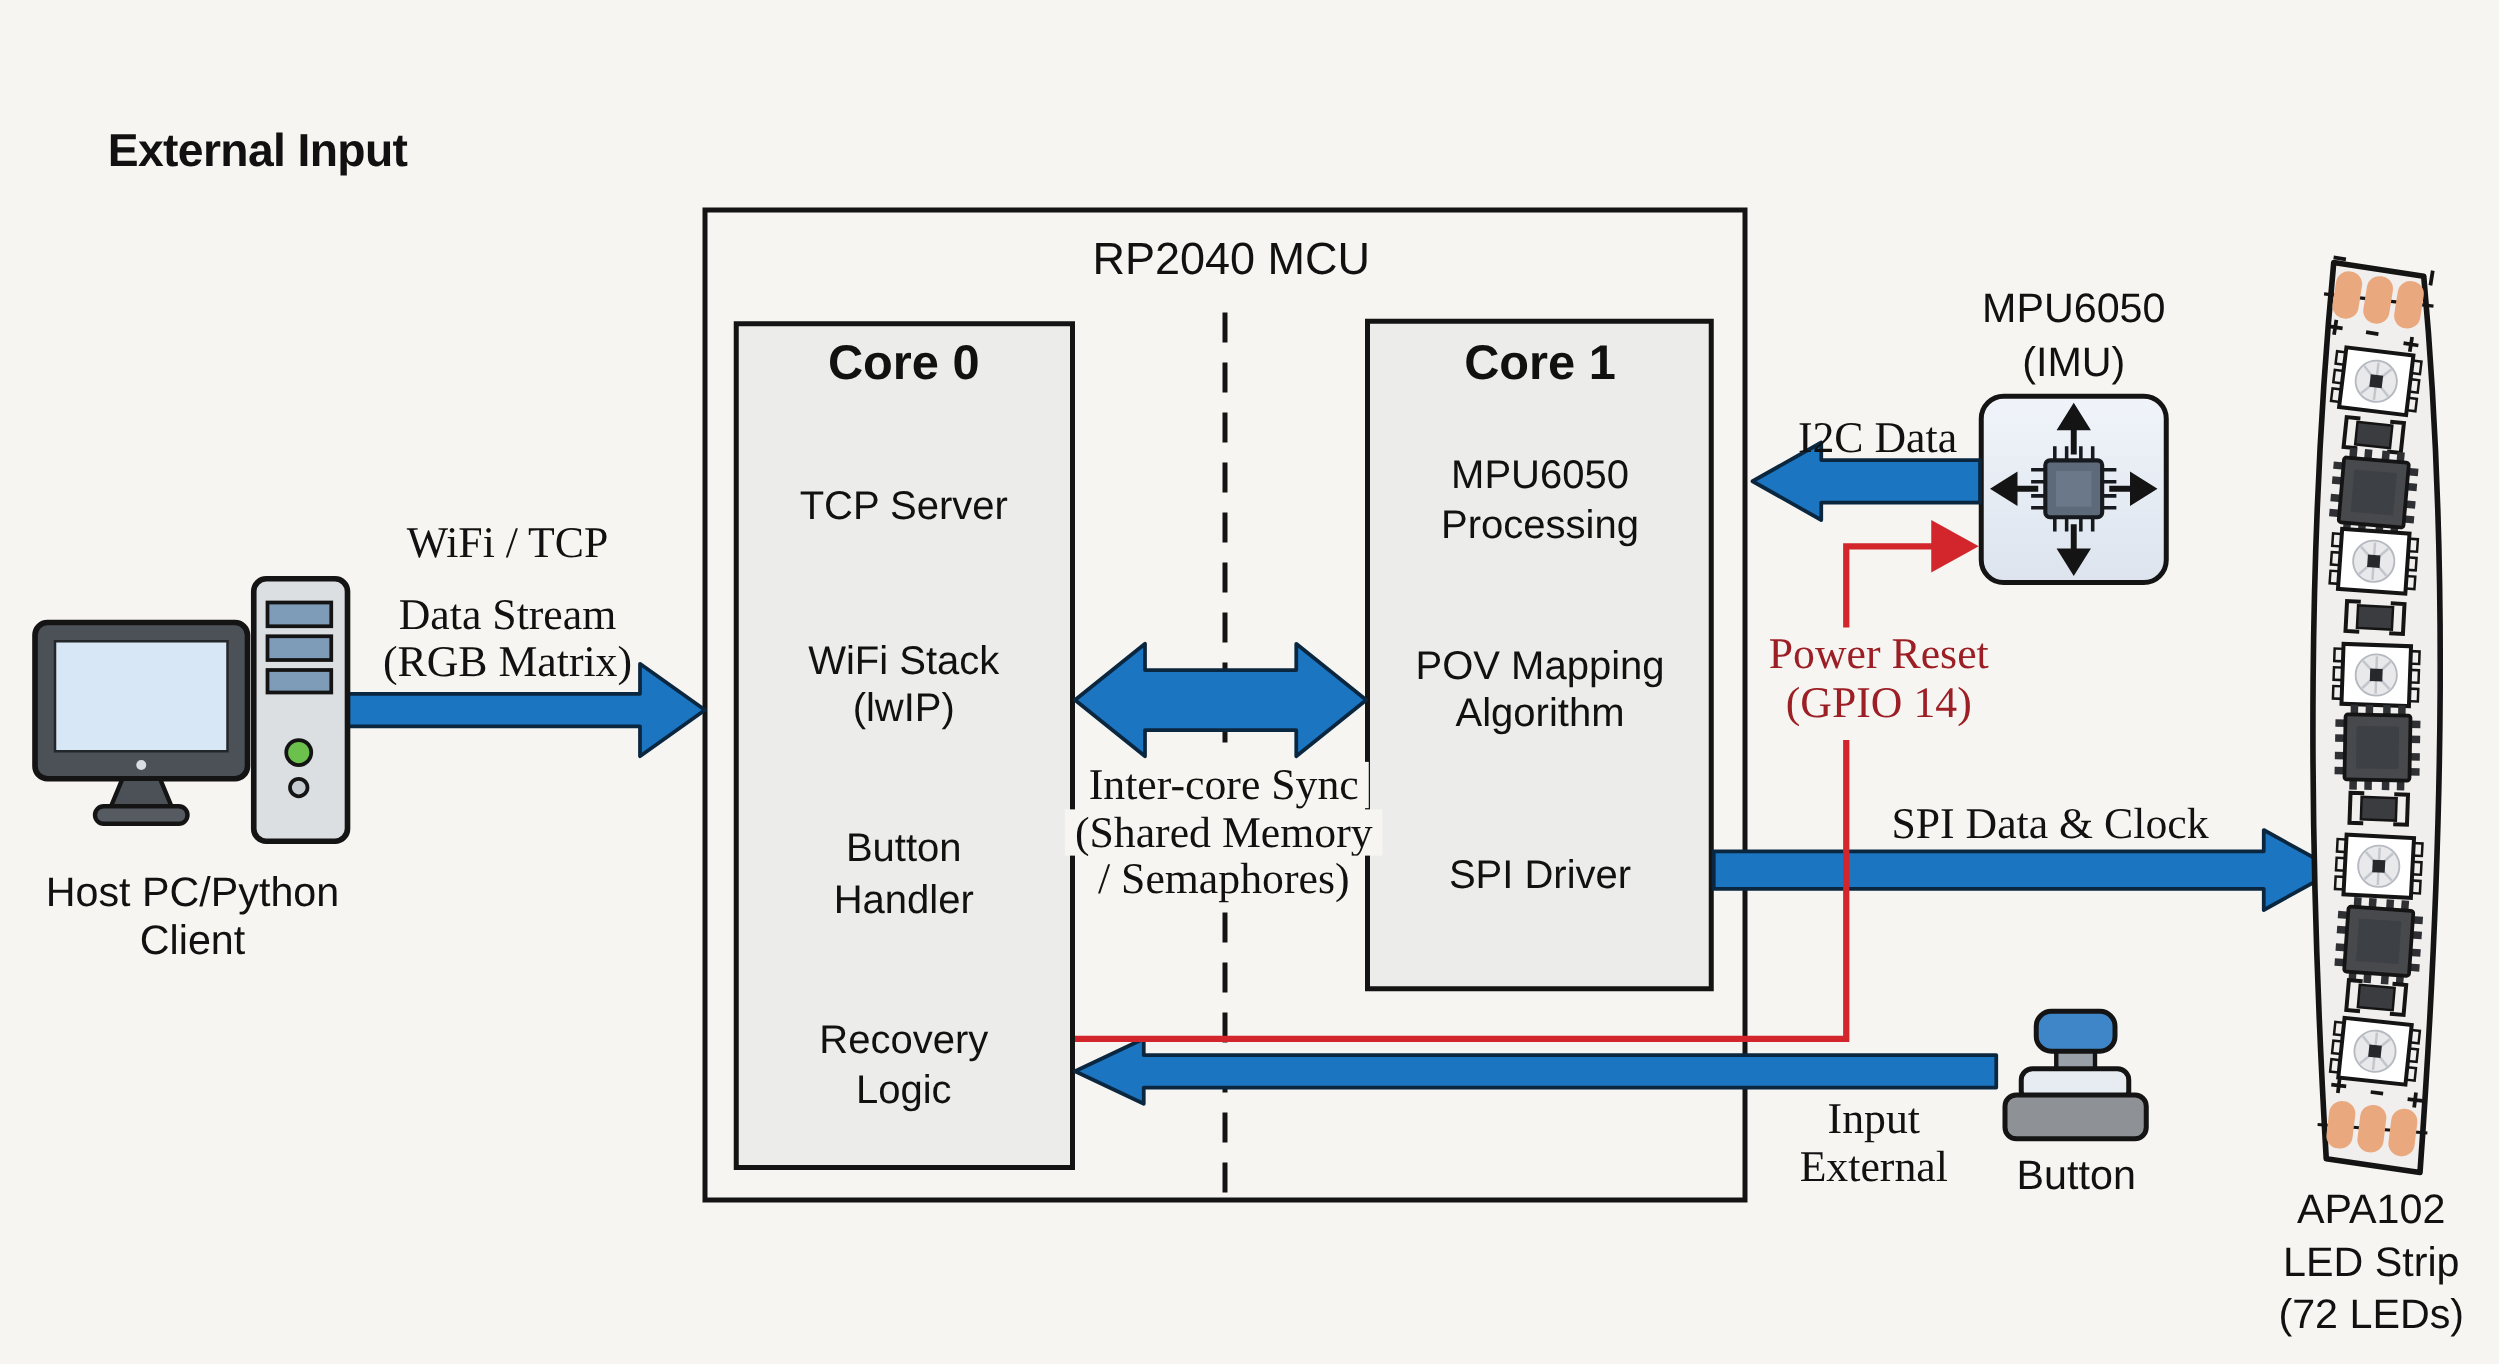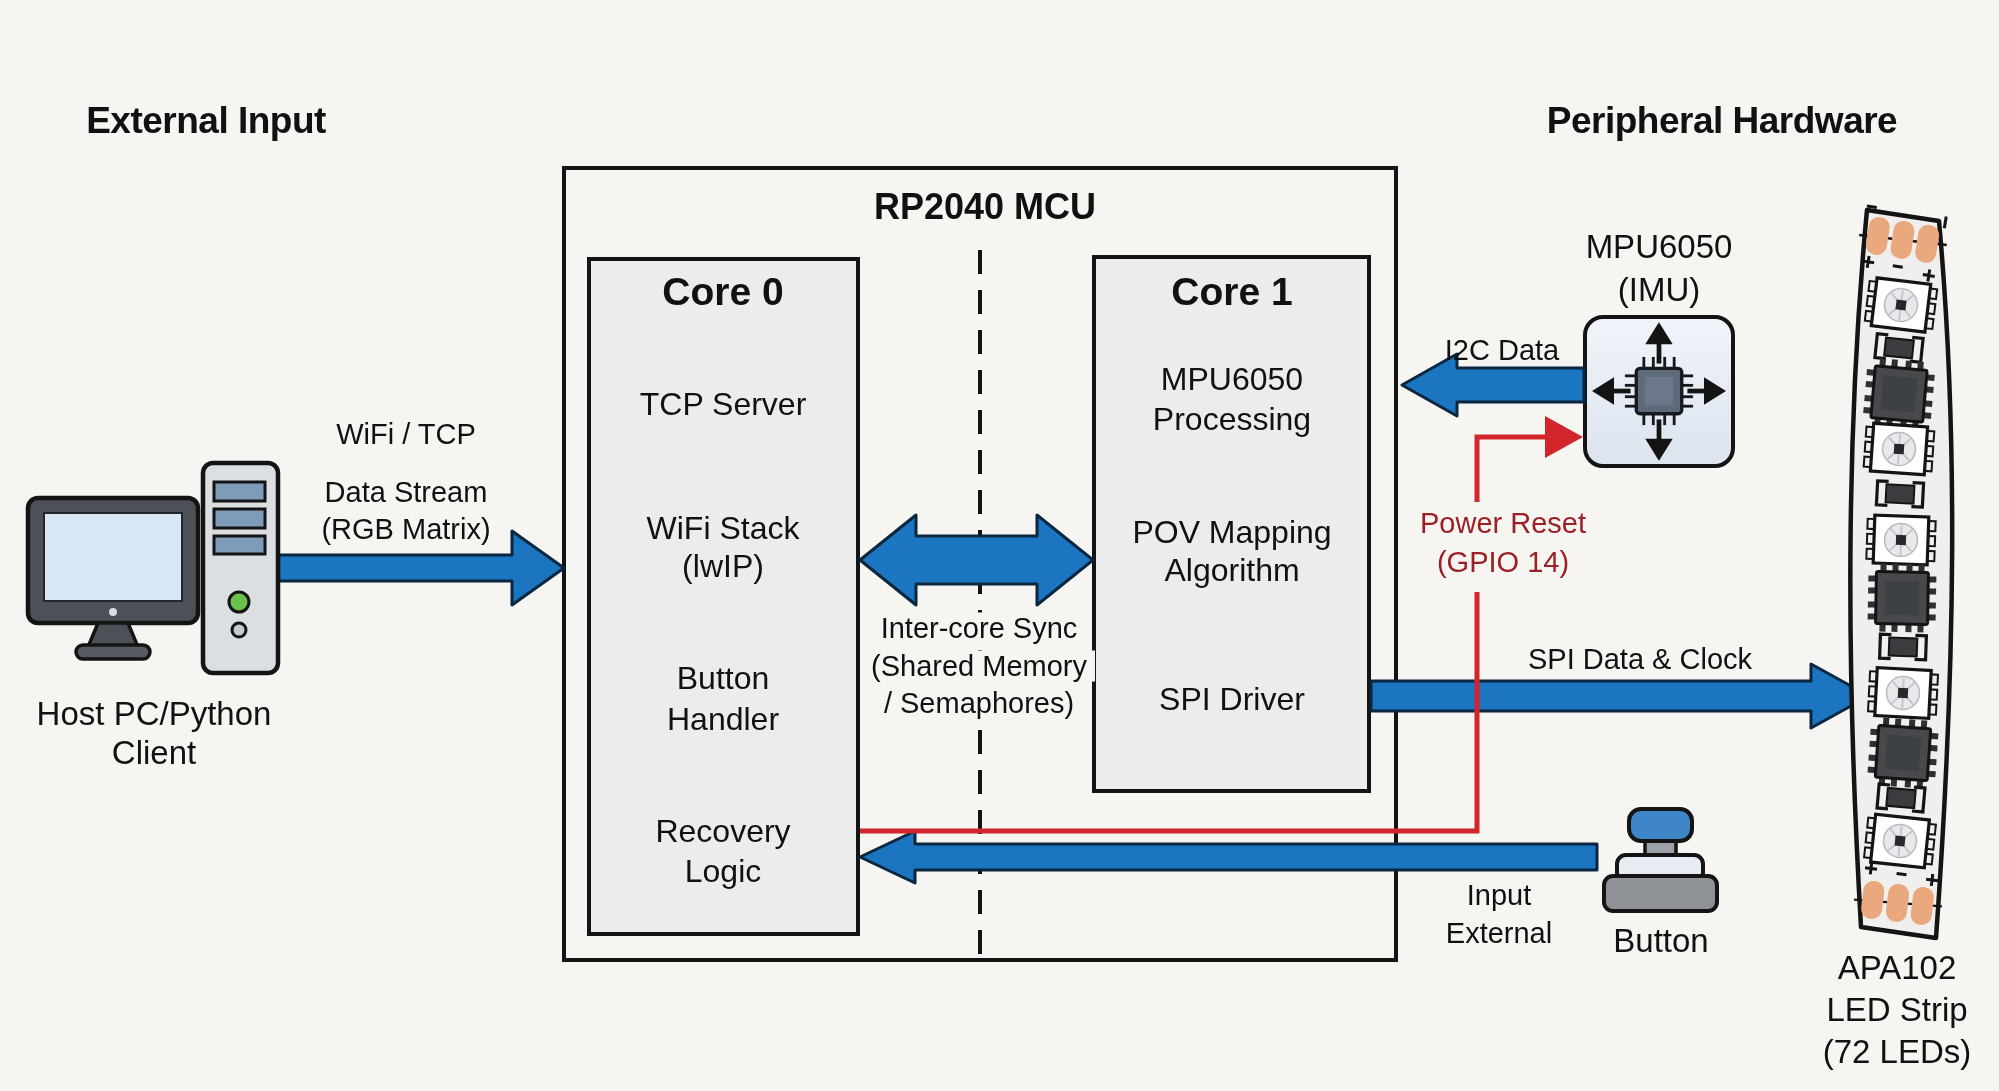--- a/index.html
+++ b/index.html
@@ -5,41 +5,40 @@
   :root{
     --bg:#f6f5f1; --blue:#1b75c0; --blue_stroke:#0b2740; --red:#d2262c; --red_dark:#9c1f26;
     --ink:#141414; --box_fill:#ececea; --mpu_a:#f0f4fa; --mpu_b:#dde4ee; --strip_fill:#f0efed;
     --pad_orange:#eaa87e; --chip_dark:#47494d; --screen_blue:#d7e7f5; --slot_blue:#7e9cb8; --green:#6cc14d;
   }
   html,body{margin:0;padding:0;background:var(--bg);}
   .canvas{position:relative;width:1999px;height:1091px;background:var(--bg);
           font-family:"Liberation Sans",sans-serif;color:#111;overflow:hidden;}
   .t{position:absolute;transform:translate(-50%,-50%);white-space:nowrap;line-height:1;z-index:3;}
   .h1{font-size:37px;font-weight:bold;letter-spacing:-.5px;text-align:center;}
-  .h2{font-size:36px;font-weight:bold;}
+  .h2{font-size:36px;font-weight:normal;}
   .h3{font-size:39px;font-weight:bold;}
   .item{font-size:32px;}
-  .lbl{font-size:29px;}
+  .lbl{font-size:35px;font-family:Liberation Serif, serif;}
   .cap{font-size:33px;}
   .redtxt{color:var(--red_dark);}
   .mask{background:var(--bg);padding:1px 8px;}
   .box{position:absolute;border:4px solid var(--ink);box-sizing:border-box;z-index:1;}
   .fillbox{background:var(--box_fill);}
   .mpubox{position:absolute;left:1583px;top:315px;width:152px;height:153px;box-sizing:border-box;
           border:4px solid var(--ink);border-radius:20px;z-index:1;
           background:linear-gradient(180deg,var(--mpu_a),var(--mpu_b));}
   .svglayer{position:absolute;left:0;top:0;z-index:2;}
 </style>
 </head>
 <body>
 
 <div class="canvas">
 
   <div class="t h1" style="left:206px;top:120px">External Input</div>
-  <div class="t h1" style="left:1722px;top:120px">Peripheral Hardware</div>
 
   <div class="box" style="left:562px;top:166px;width:836px;height:796px;"></div>
   <div class="box fillbox" style="left:587px;top:257px;width:273px;height:679px;"></div>
   <div class="box fillbox" style="left:1092px;top:255px;width:279px;height:538px;"></div>
 
   <div class="mpubox">
     <svg width="144" height="145" viewBox="0 0 152 153">
       <g stroke="#16191d" stroke-width="3">
         <line x1="60" y1="40" x2="60" y2="52"></line>
           <line x1="70" y1="40" x2="70" y2="52"></line>

